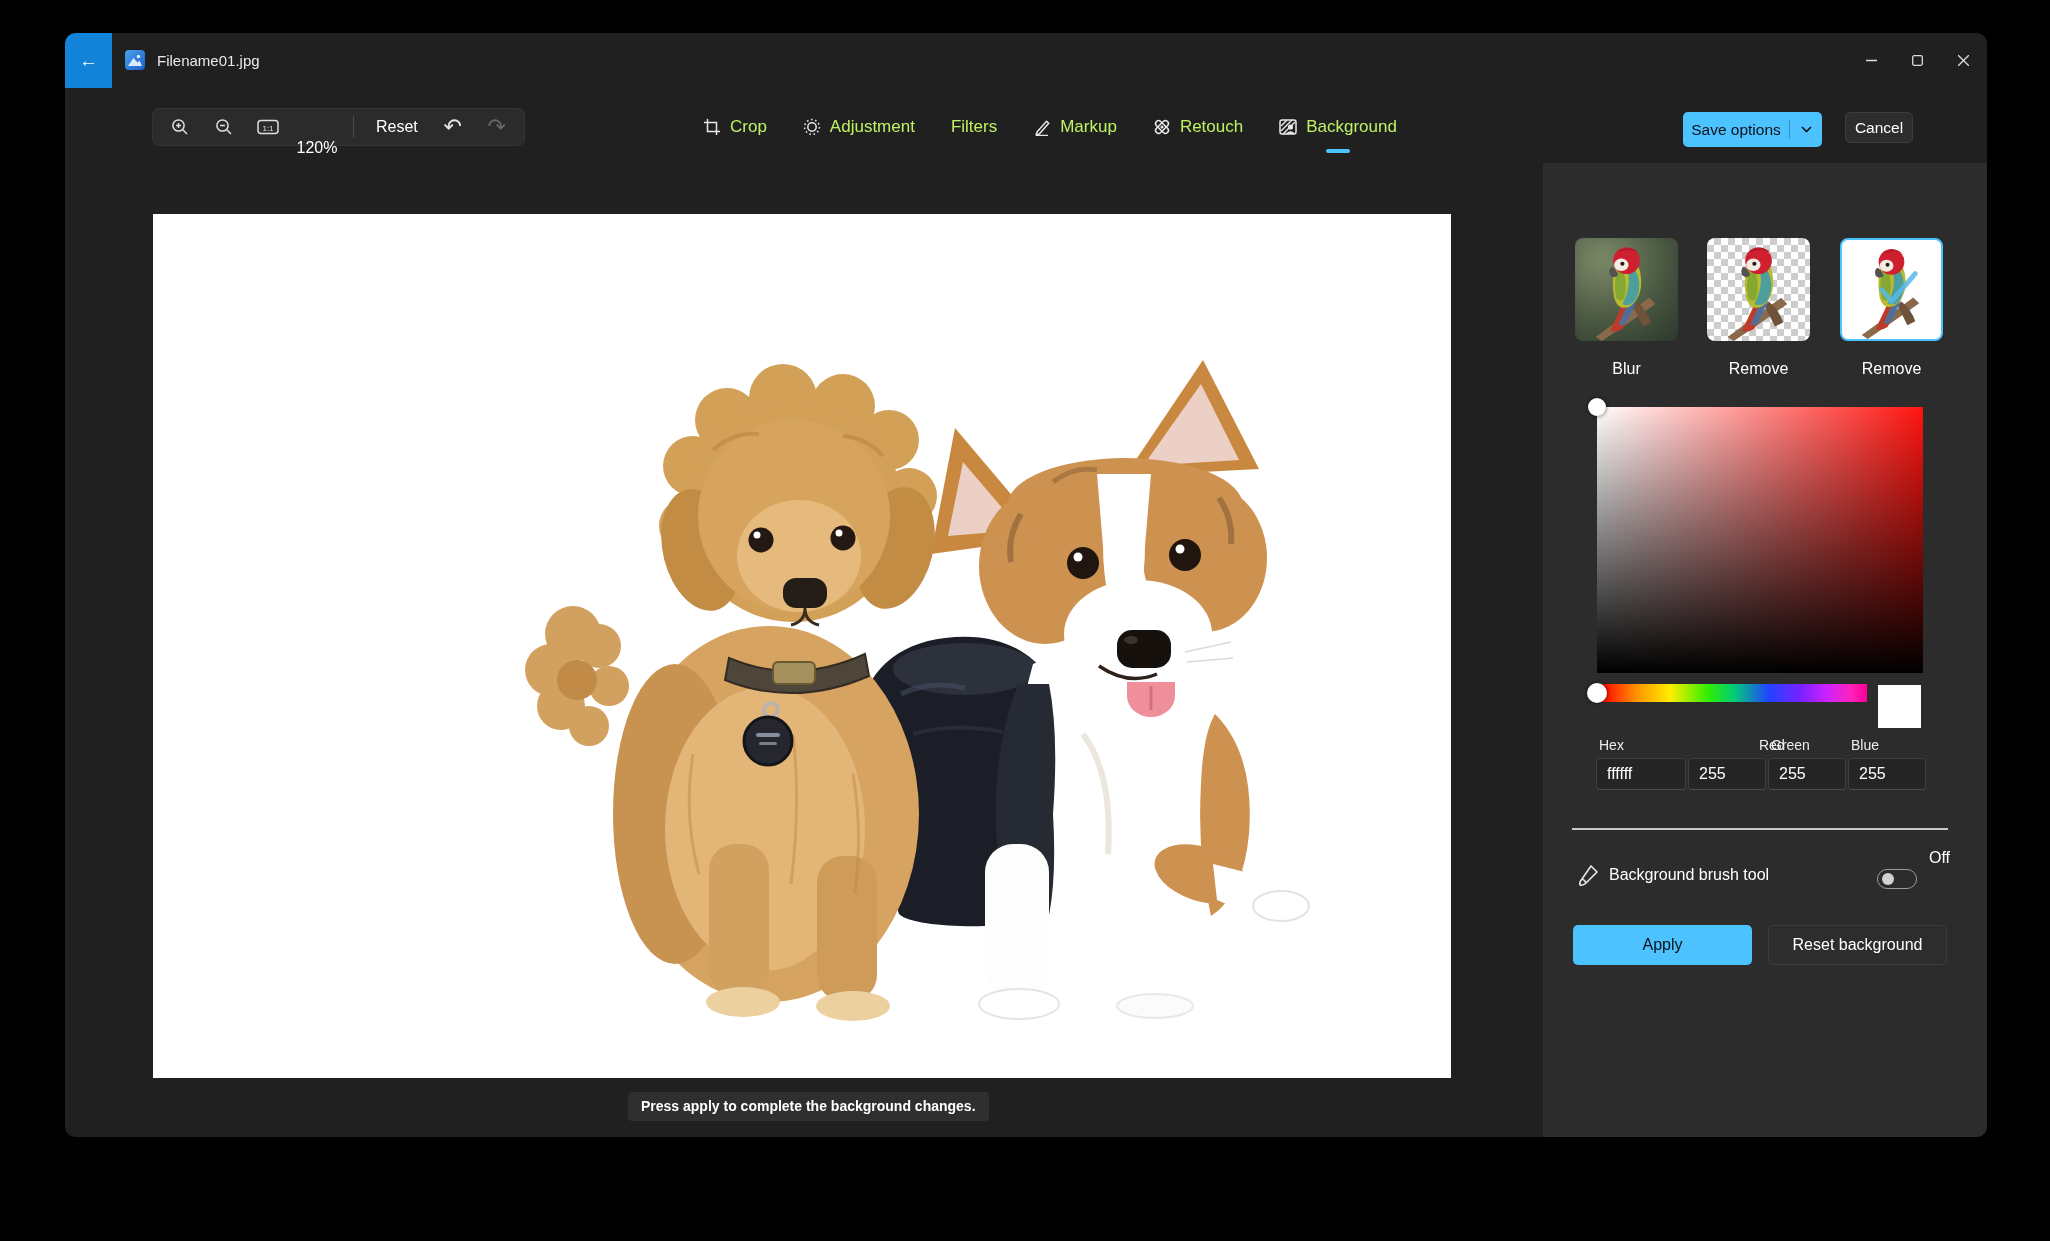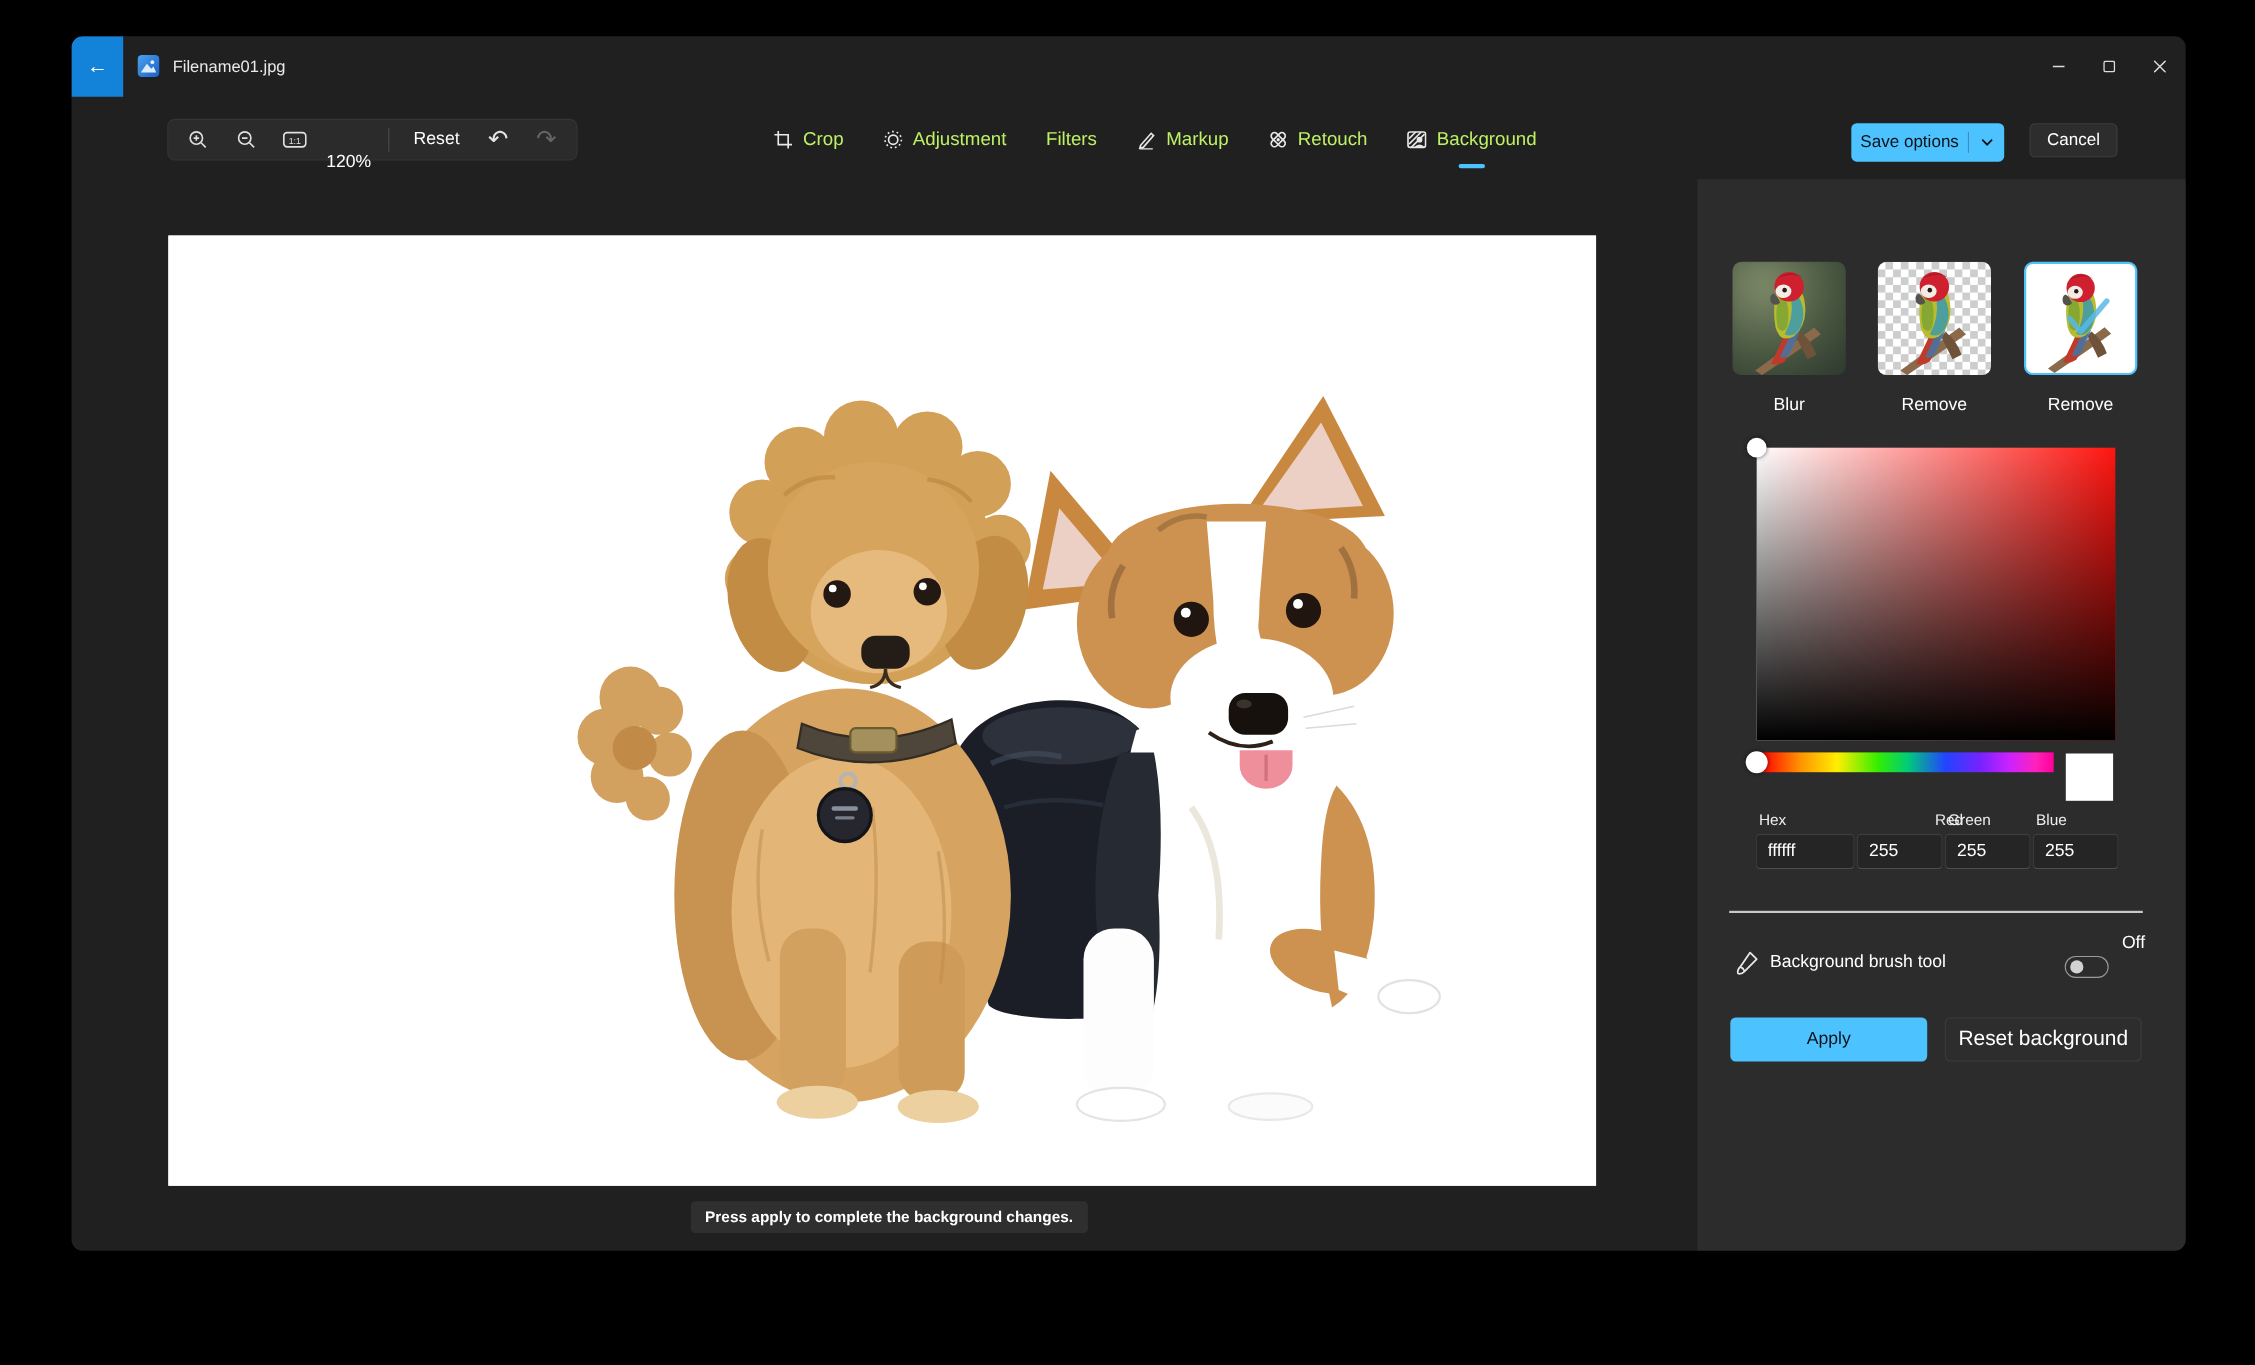--- a/index.html
+++ b/index.html
@@ -48,21 +48,21 @@
 
   
   .btn { display:flex; align-items:center; justify-content:center; border-radius:5px;
          font-size:15.5px; cursor:pointer; }
   .save-btn { position:absolute; left:1618px; top:79px; width:139px; height:35px;
               background:#4cc2ff; color:#0d1117; }
   .save-btn .lbl { flex:1; text-align:center; }
   .save-btn .sep { width:1px; height:19px; background:rgba(0,0,0,.25); }
   .save-btn .chev { width:32px; display:flex; align-items:center; justify-content:center; }
   .save-btn svg { stroke:#0d1117; fill:none; stroke-width:1.6; }
-  .cancel-btn { position:absolute; left:1780px; top:79px; width:80px; height:31px;
+  .cancel-btn { position:absolute; left:1780px; top:79px; width:68px; height:31px;
                 background:#2d2d2d; border:1px solid #3c3c3c; color:#fff; }
 
   
   .panel { position:absolute; left:1478px; top:130px; width:444px; height:974px;
            background:#2c2c2c; border-radius:0 0 10px 0; }
   .thumb { position:absolute; top:205px; width:103px; height:103px; border-radius:8px;
            overflow:hidden; cursor:pointer; }
   .thumb.blur { left:1510px; }
   .thumb.remove { left:1642px; background:
       repeating-conic-gradient(#cdcdcd 0% 25%, #ffffff 0% 50%); background-size:14px 14px; }
@@ -102,21 +102,21 @@
                  color:#fff; font-size:16px; }
   .toggle { position:absolute; left:1812px; top:836px; width:40px; height:20px; border-radius:10px;
             border:1px solid #9a9a9a; cursor:pointer; }
   .knob { position:absolute; left:4px; top:3px; width:12px; height:12px; border-radius:50%; background:#d2d2d2; }
   .toggle-state { position:absolute; left:1864px; top:813px; height:24px; line-height:24px;
                   color:#fff; font-size:16px; }
 
   .apply-btn { position:absolute; left:1508px; top:892px; width:179px; height:40px;
                background:#4cc2ff; color:#0d1117; font-size:16px; }
   .resetbg-btn { position:absolute; left:1703px; top:892px; width:179px; height:40px;
-                 background:#2d2d2d; border:1px solid #3c3c3c; color:#fff; font-size:19px; }
+                 background:#2d2d2d; border:1px solid #3c3c3c; color:#fff; font-size:16px; }
 
   
   .canvas { position:absolute; left:88px; top:181px; width:1298px; height:864px; background:#fff; }
   .canvas svg { width:100%; height:100%; display:block; }
   .tooltip { position:absolute; left:563px; top:1059px; height:29px; line-height:29px;
              padding:0 13px; background:#2f2f2f; border-radius:4px; color:#fff;
              font-size:14px; font-weight:700; white-space:nowrap; }
 </style>
 </head>
 <body>

